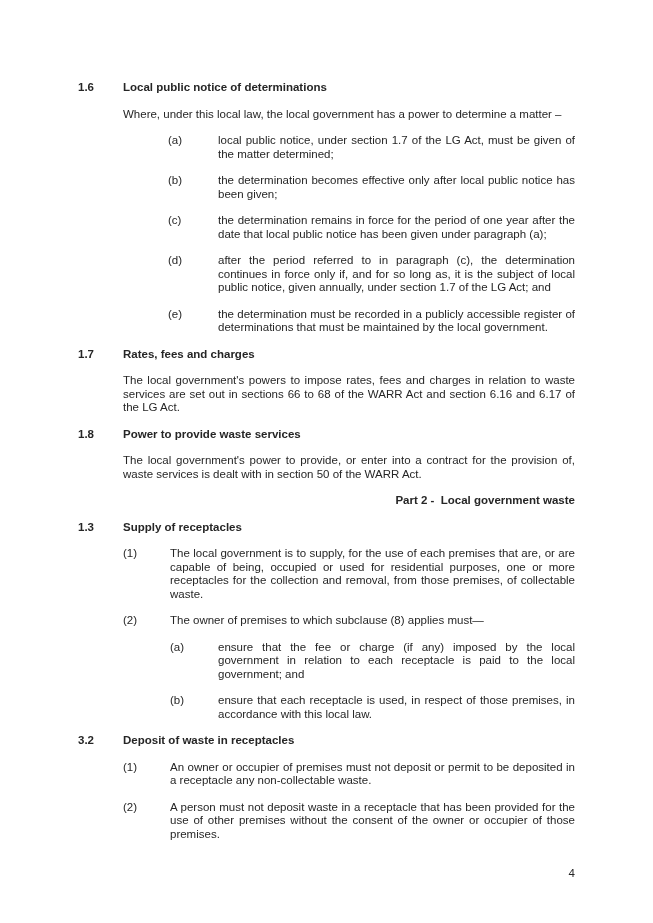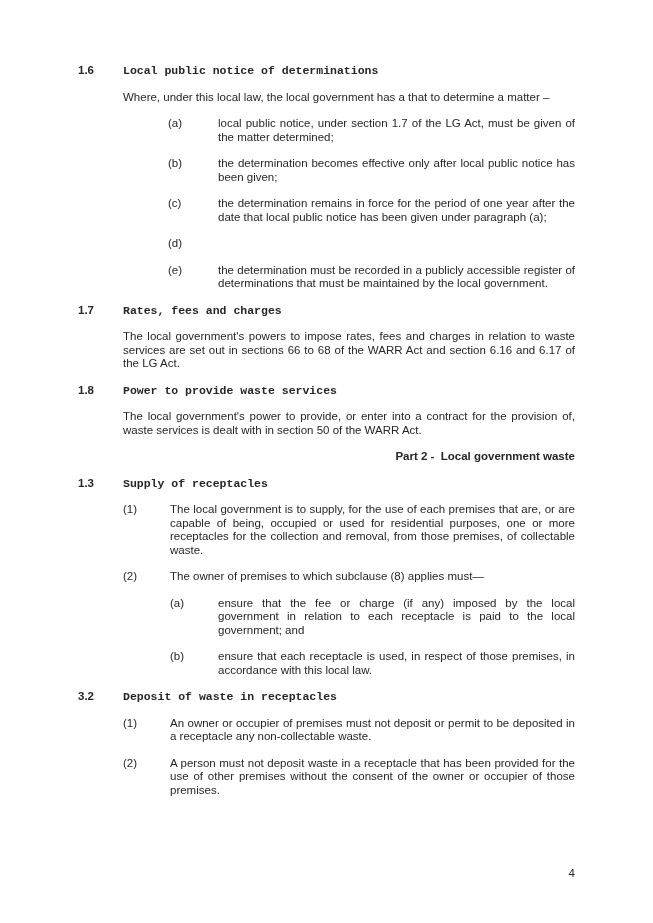--- a/index.html
+++ b/index.html
@@ -14,34 +14,33 @@
     background: #ffffff;
     font-family: "Liberation Sans", sans-serif;
     font-size: 11.5px;
     line-height: 13.5px;
     color: #262626;
     overflow: hidden;
   }
   .content {
     position: absolute;
     left: 78px;
-    top: 64px;
+    top: 81px;
     width: 497px;
   }
   .sec-row {
     display: flex;
     margin-bottom: 13px;
   }
   .sec-num {
     flex: 0 0 45px;
     font-weight: 700;
   }
   .sec-title {
     font-weight: 700;
-    font-family: Liberation Mono, monospace;
   }
   .block {
     margin-left: 45px;
   }
   .para {
     margin: 0 0 13px 0;
     text-align: justify;
   }
   .item {
     display: flex;
@@ -83,36 +82,37 @@
 <body>
 
 <div class="page">
   <div class="content">
 
     <div class="sec-row">
       <span class="sec-num">1.6</span>
       <span class="sec-title">Local public notice of determinations</span>
     </div>
     <div class="block">
-      <p class="para">Where, under this local law, the local government has a that to determine a matter –</p>
+      <p class="para">Where, under this local law, the local government has a power to determine a matter –</p>
 
       <div class="item item-deep">
         <span class="marker">(a)</span>
         <p class="text">local public notice, under section 1.7 of the LG Act, must be given of the matter determined;</p>
       </div>
       <div class="item item-deep">
         <span class="marker">(b)</span>
         <p class="text">the determination becomes effective only after local public notice has been given;</p>
       </div>
       <div class="item item-deep">
         <span class="marker">(c)</span>
         <p class="text">the determination remains in force for the period of one year after the date that local public notice has been given under paragraph (a);</p>
       </div>
       <div class="item item-deep">
         <span class="marker">(d)</span>
+        <p class="text">after the period referred to in paragraph (c), the determination continues in force only if, and for so long as, it is the subject of local public notice, given annually, under section 1.7 of the LG Act; and</p>
       </div>
       <div class="item item-deep">
         <span class="marker">(e)</span>
         <p class="text">the determination must be recorded in a publicly accessible register of determinations that must be maintained by the local government.</p>
       </div>
     </div>
 
     <div class="sec-row">
       <span class="sec-num">1.7</span>
       <span class="sec-title">Rates, fees and charges</span>

